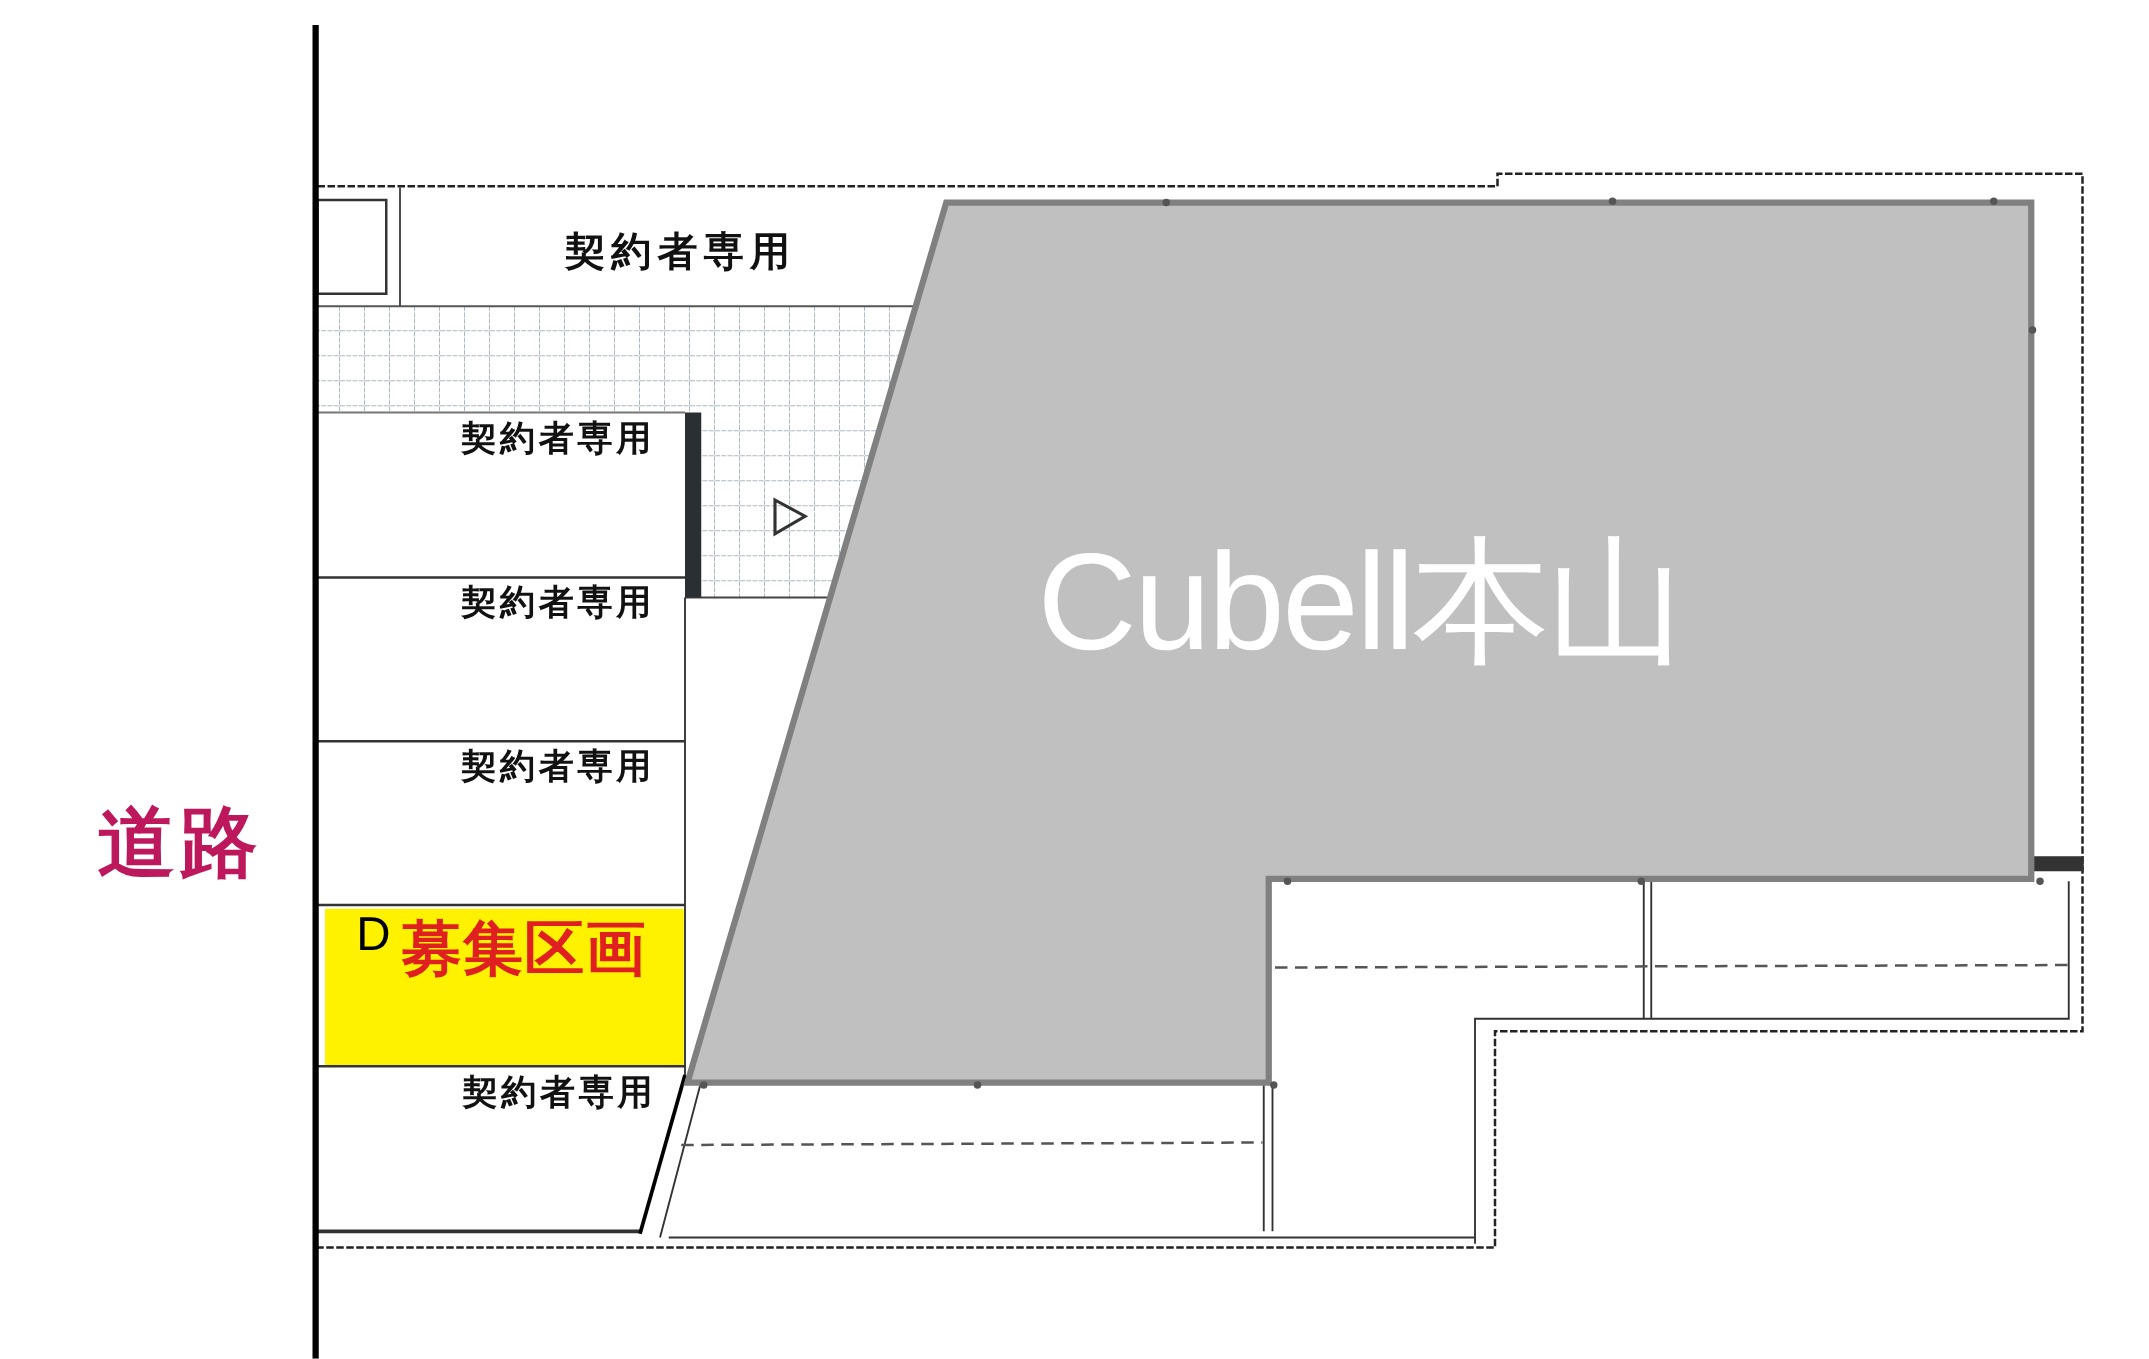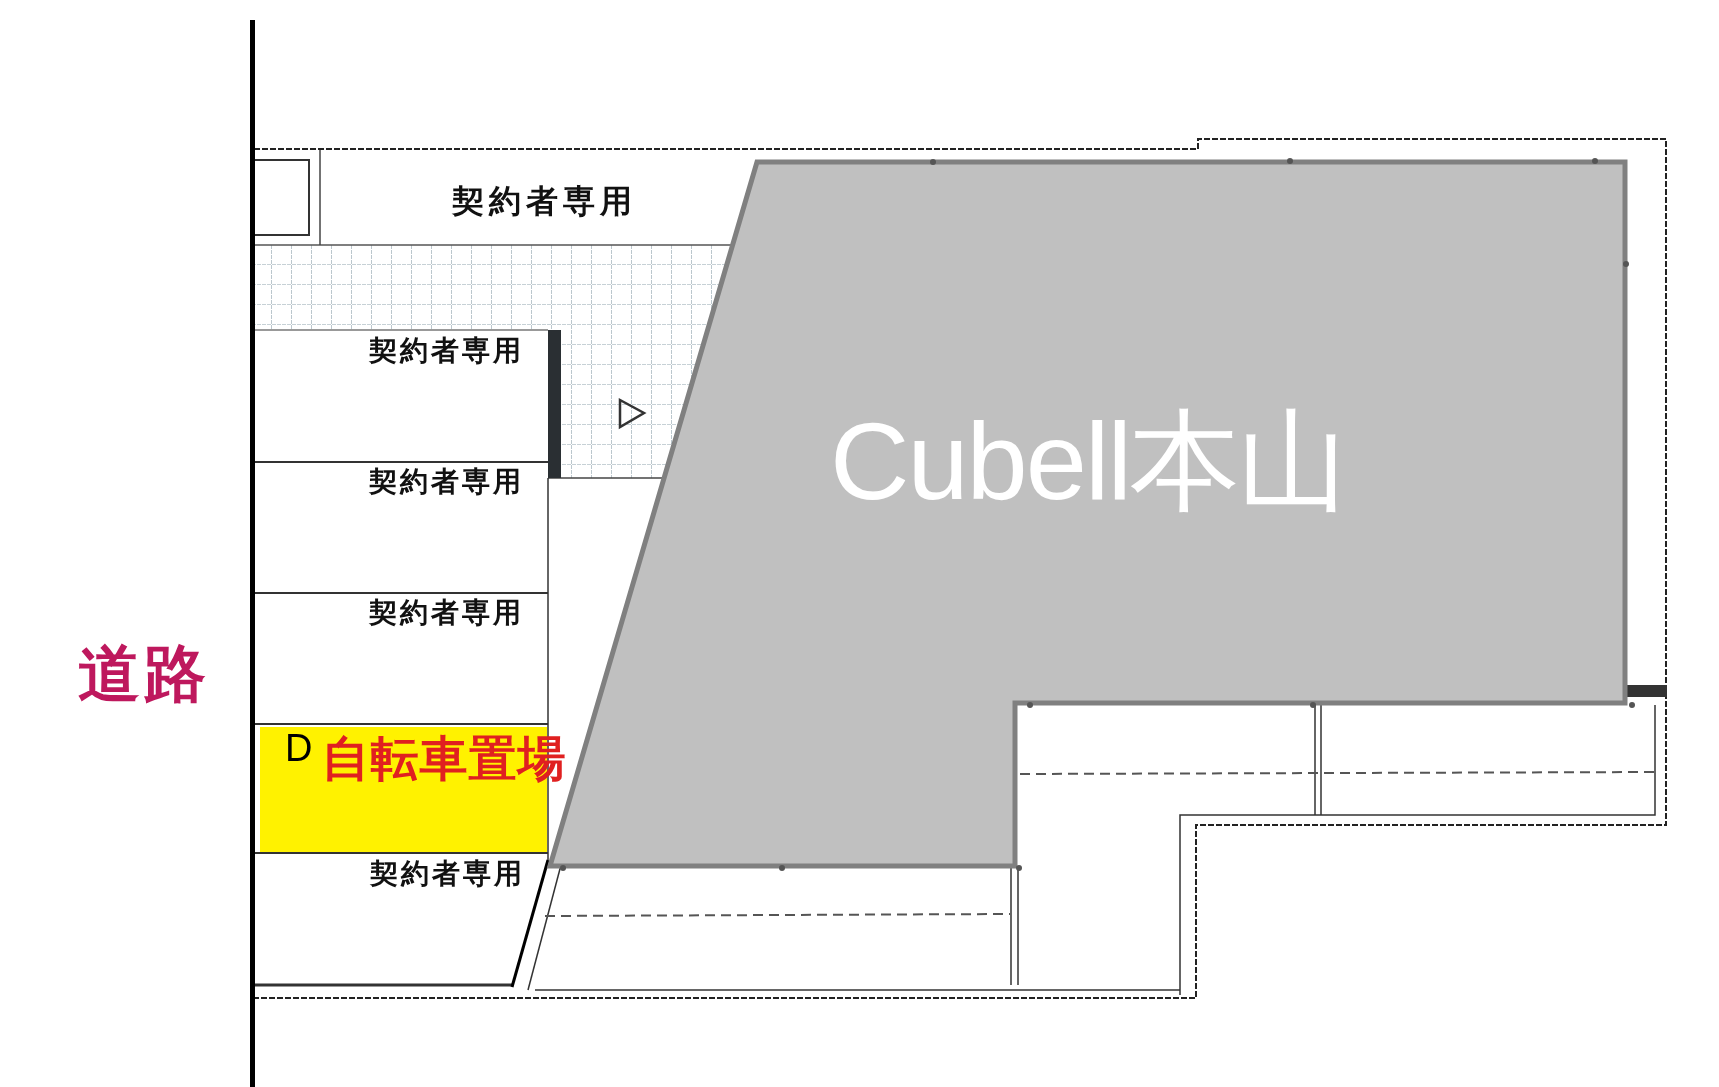--- a/index.html
+++ b/index.html
@@ -77,30 +77,30 @@
       <circle cx="563" cy="868" r="3"></circle>
       <circle cx="782" cy="868" r="3"></circle>
     <circle cx="1019" cy="868" r="3"></circle>
   </g>
 </svg>
 
 <div class="lbl" style="left:78px;top:632px;font-size:62px;letter-spacing:4px;color:#be185d;">道路</div>
 
 <div class="lbl" style="left:452px;top:180px;font-size:32px;letter-spacing:5px;">契約者専用</div>
 
-<div class="lbl" style="left:830px;top:388px;font-size:110px;font-weight:normal;color:#fff;letter-spacing:-2px;font-family:'Liberation Sans',sans-serif;">Cubell本山</div>
+<div class="lbl" style="left:830px;top:408px;font-size:110px;font-weight:normal;color:#fff;letter-spacing:-2px;font-family:'Liberation Sans',sans-serif;">Cubell本山</div>
 
 <div class="spot" style="left:255px;top:332px;width:293px;height:130px;padding-left:90px;">
   <span class="lbl">契約者専用</span>
 </div>
 <div class="spot" style="left:255px;top:463px;width:293px;height:130px;padding-left:90px;">
   <span class="lbl">契約者専用</span>
 </div>
 <div class="spot" style="left:255px;top:594px;width:293px;height:130px;padding-left:90px;">
   <span class="lbl">契約者専用</span>
 </div>
 <div class="spot" style="left:260px;top:727px;width:287px;height:125px;background:#fff200;justify-content:flex-start;padding-left:25px;">
   <span class="lbl" style="font-size:38px;font-weight:normal;color:#000;margin-right:6px;font-family:'Liberation Sans',sans-serif;">D</span>
-  <span class="lbl" style="font-size:48px;color:#e02020;letter-spacing:1px;">自転車置場</span>
+  <span class="lbl" style="font-size:48px;color:#e02020;letter-spacing:1px;">募集区画</span>
 </div>
 <div class="spot" style="left:255px;top:855px;width:280px;height:130px;padding-left:105px;">
   <span class="lbl">契約者専用</span>
 </div>
 
 </body></html>

